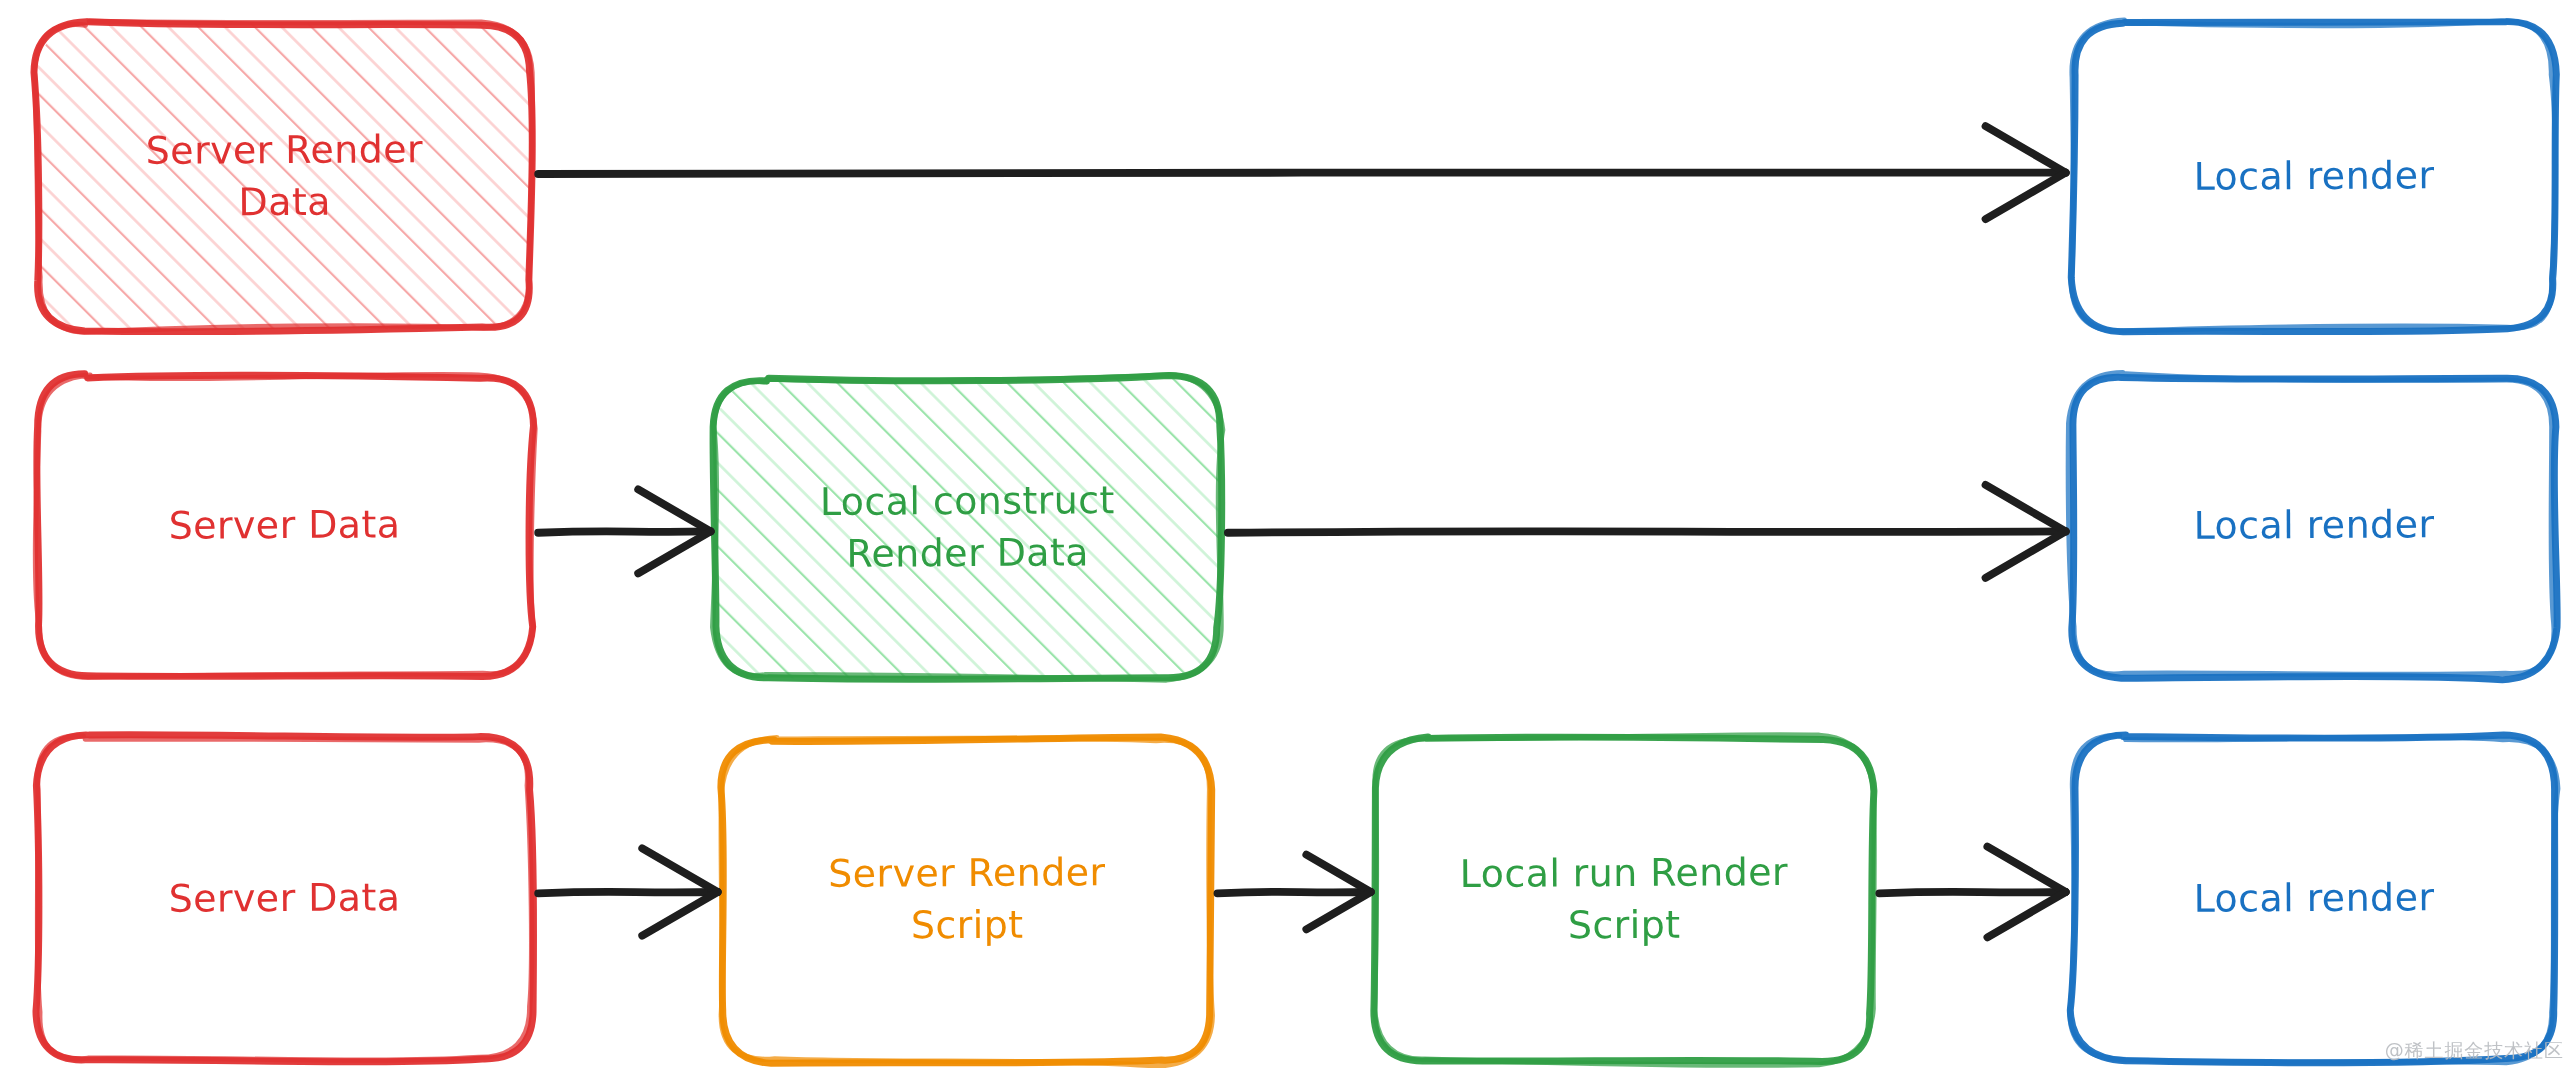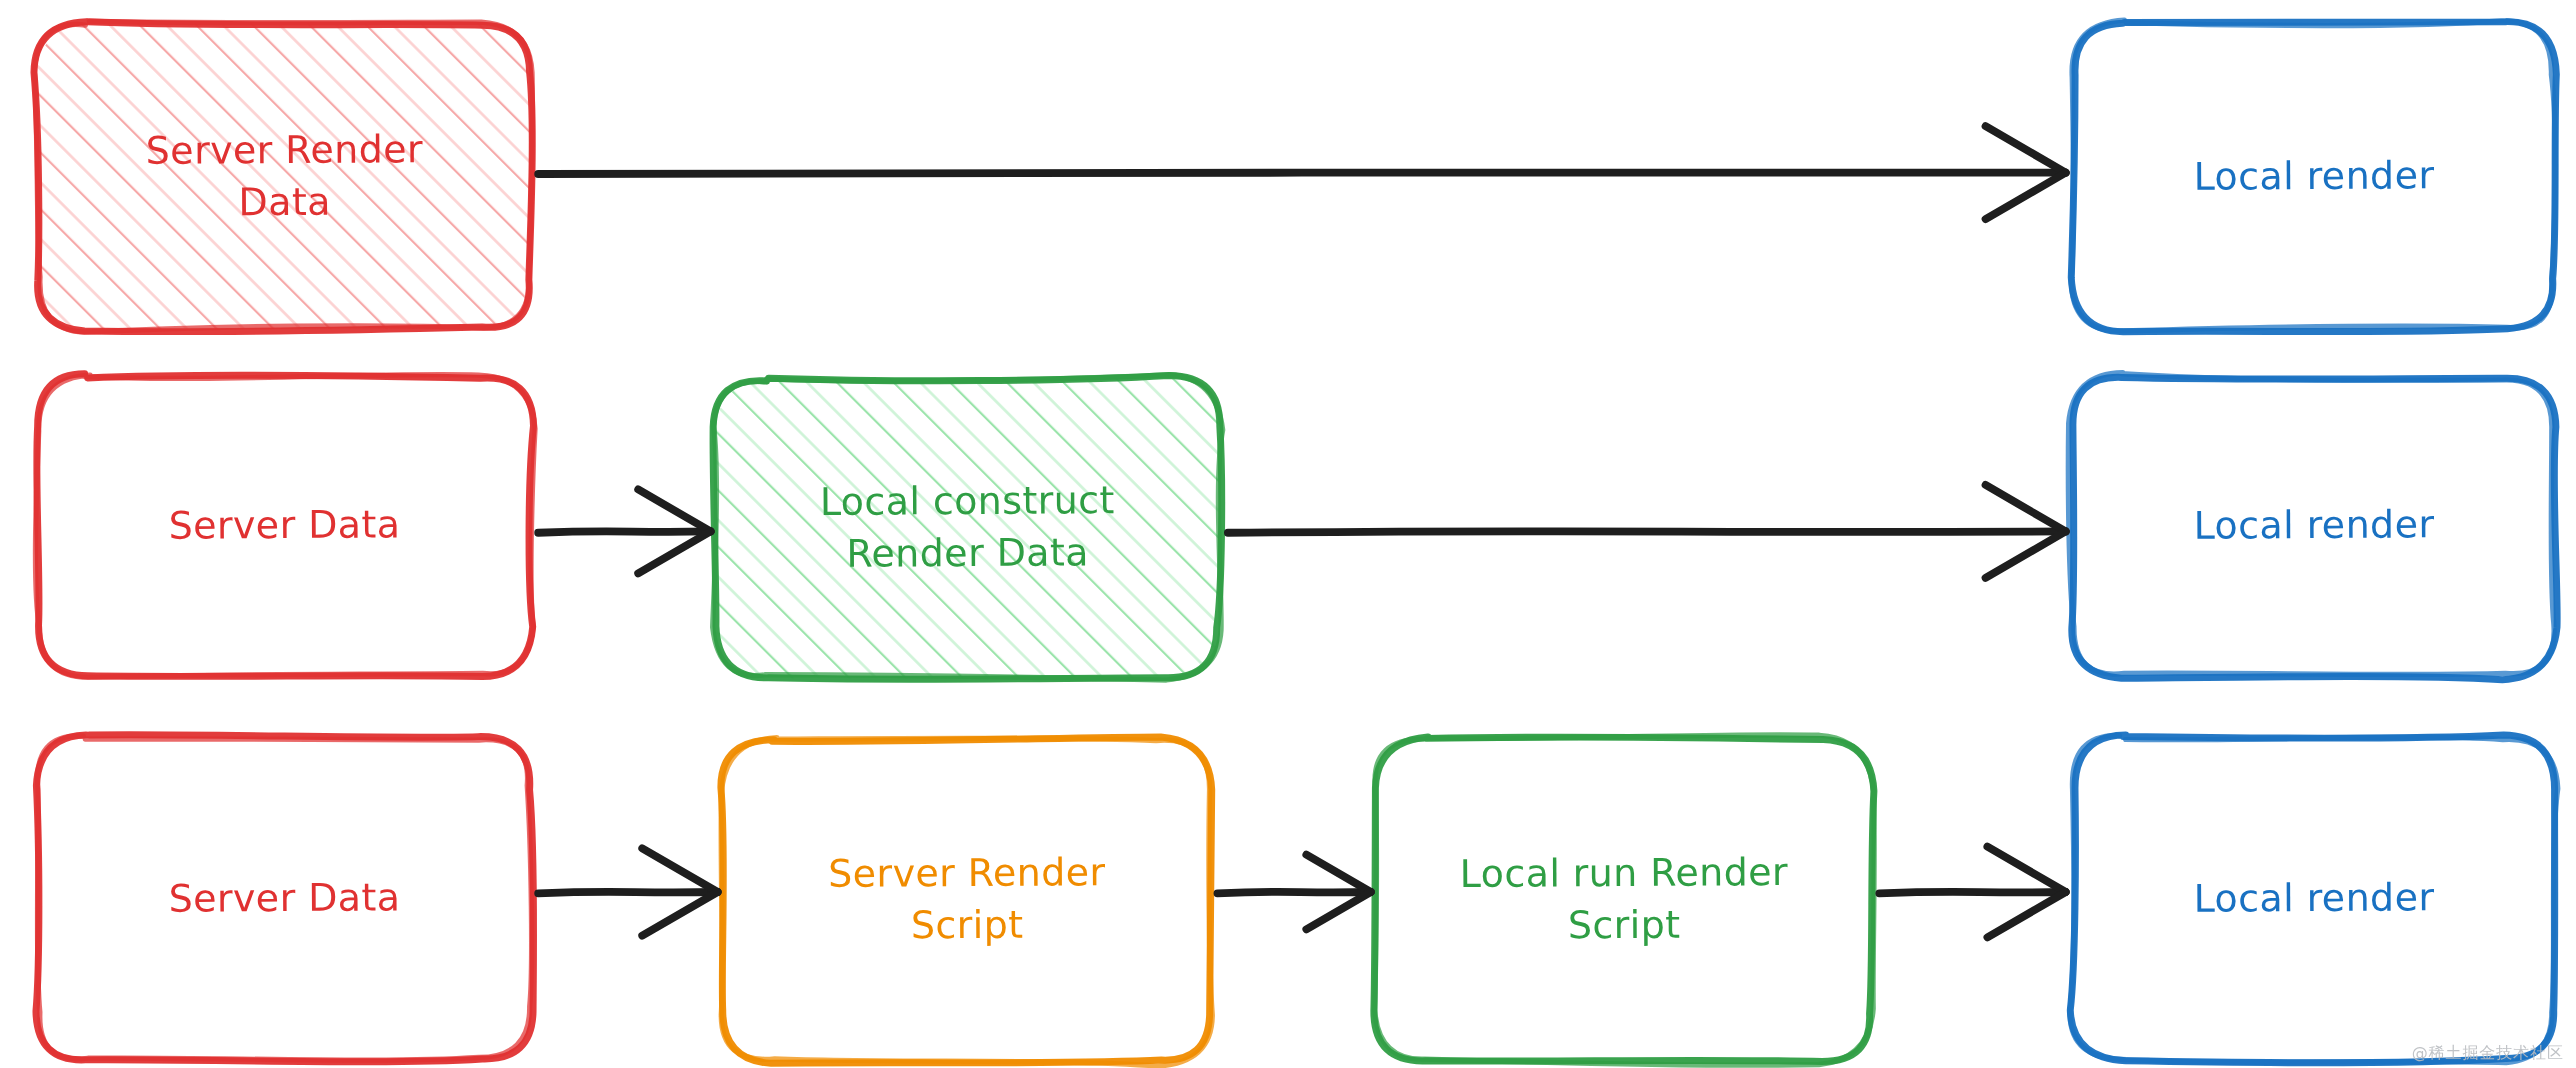--- a/index.html
+++ b/index.html
@@ -40,21 +40,21 @@
     letter-spacing: 0.4px;
     white-space: pre-line;
     pointer-events: none;
     transform: rotate(-0.35deg);
   }
   .watermark {
     position: absolute;
     right: 12.2px;
     bottom: 5.2px;
     font-family: "DejaVu Sans", sans-serif;
-    font-size: 16px;
+    font-size: 19px;
     color: #b9bcc0;
     letter-spacing: 0.9px;
     opacity: 0.9;
   }
 </style>
 </head>
 <body>
 
 <div id="canvas">
 

